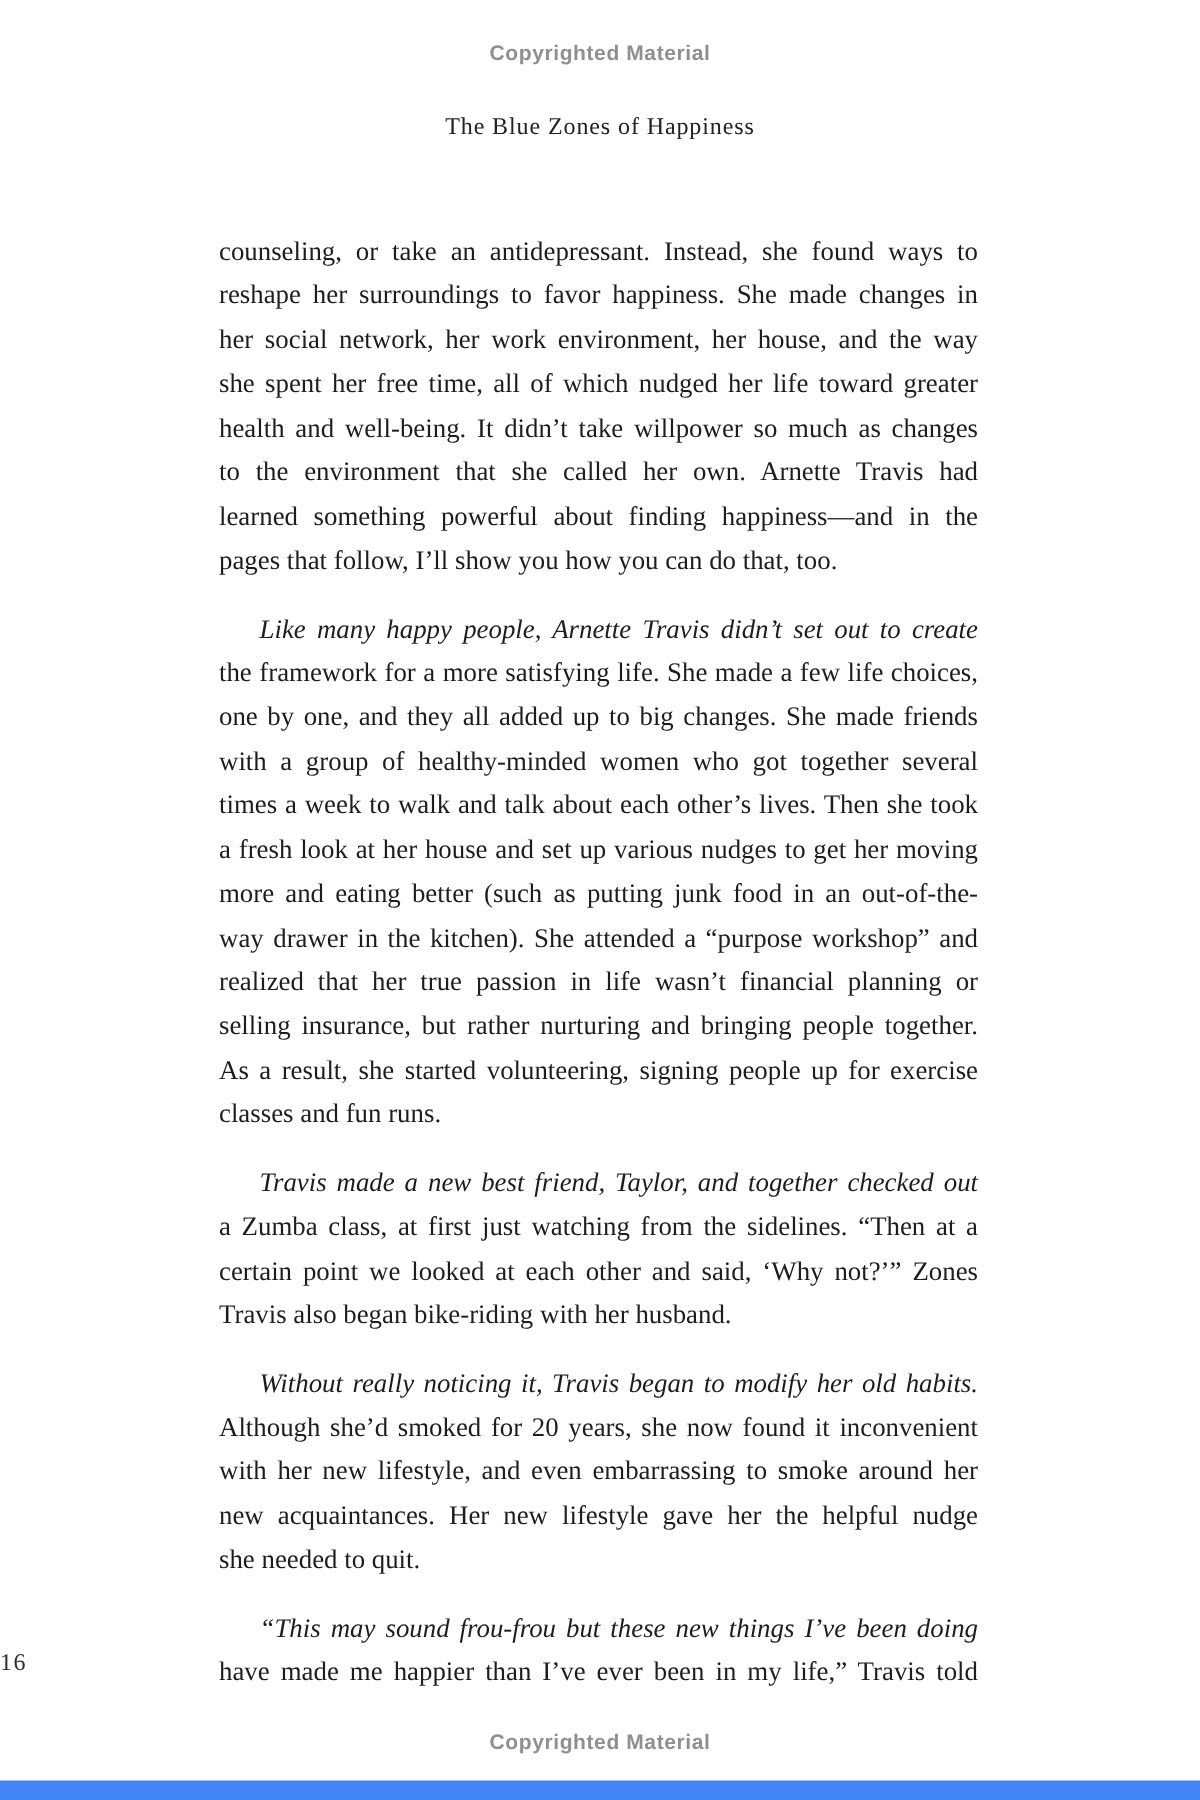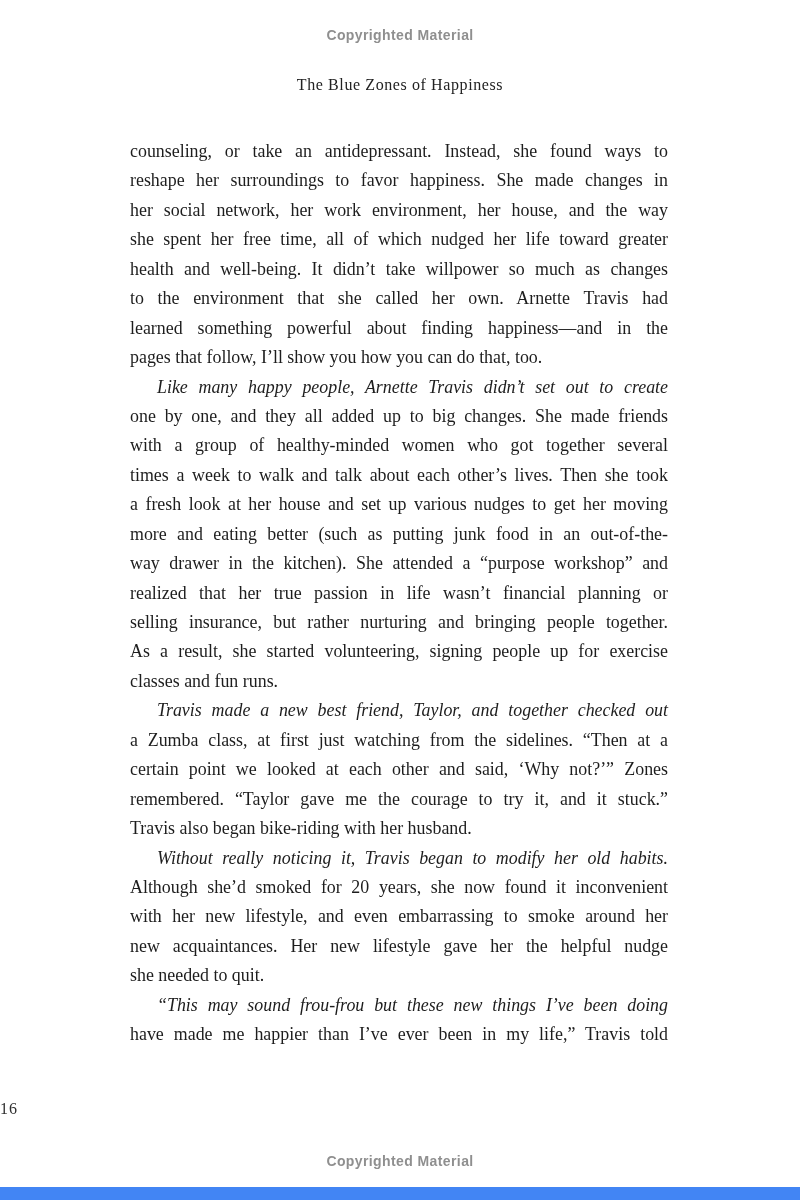--- a/index.html
+++ b/index.html
@@ -36,21 +36,21 @@
 
   .body-text {
     position: absolute;
     left: 130px; top: 137px;
     width: 538px;
     font-family: "Liberation Serif", serif;
     font-size: 17.9px;
     line-height: 29.45px;
     color: #1d1d1d;
   }
-  .para { margin: 0; }
+  .para { margin: 16px; }
   .line {
     height: 29.45px;
     text-align: justify;
     text-align-last: justify;
     white-space: normal;
     overflow: visible;
   }
   .line.last { text-align-last: left; }
   .line.indent { text-indent: 27px; font-style: italic; }
 
@@ -84,36 +84,36 @@
         <div class="line">reshape her surroundings to favor happiness. She made changes in</div>
         <div class="line">her social network, her work environment, her house, and the way</div>
         <div class="line">she spent her free time, all of which nudged her life toward greater</div>
         <div class="line">health and well-being. It didn’t take willpower so much as changes</div>
         <div class="line">to the environment that she called her own. Arnette Travis had</div>
         <div class="line">learned something powerful about finding happiness—and in the</div>
         <div class="line last">pages that follow, I’ll show you how you can do that, too.</div>
       </div>
       <div class="para">
         <div class="line indent">Like many happy people, Arnette Travis didn’t set out to create</div>
+        <div class="line">the framework for a more satisfying life. She made a few life choices,</div>
         <div class="line">one by one, and they all added up to big changes. She made friends</div>
         <div class="line">with a group of healthy-minded women who got together several</div>
         <div class="line">times a week to walk and talk about each other’s lives. Then she took</div>
         <div class="line">a fresh look at her house and set up various nudges to get her moving</div>
         <div class="line">more and eating better (such as putting junk food in an out-of-the-</div>
         <div class="line">way drawer in the kitchen). She attended a “purpose workshop” and</div>
         <div class="line">realized that her true passion in life wasn’t financial planning or</div>
         <div class="line">selling insurance, but rather nurturing and bringing people together.</div>
         <div class="line">As a result, she started volunteering, signing people up for exercise</div>
         <div class="line last">classes and fun runs.</div>
       </div>
       <div class="para">
         <div class="line indent">Travis made a new best friend, Taylor, and together checked out</div>
         <div class="line">a Zumba class, at first just watching from the sidelines. “Then at a</div>
         <div class="line">certain point we looked at each other and said, ‘Why not?’” Zones</div>
-        <div class="line">remembered. “Taylor gave me the courage to try it, and it stuck.”</div>
         <div class="line last">Travis also began bike-riding with her husband.</div>
       </div>
       <div class="para">
         <div class="line indent">Without really noticing it, Travis began to modify her old habits.</div>
         <div class="line">Although she’d smoked for 20 years, she now found it inconvenient</div>
         <div class="line">with her new lifestyle, and even embarrassing to smoke around her</div>
         <div class="line">new acquaintances. Her new lifestyle gave her the helpful nudge</div>
         <div class="line last">she needed to quit.</div>
       </div>
       <div class="para">

